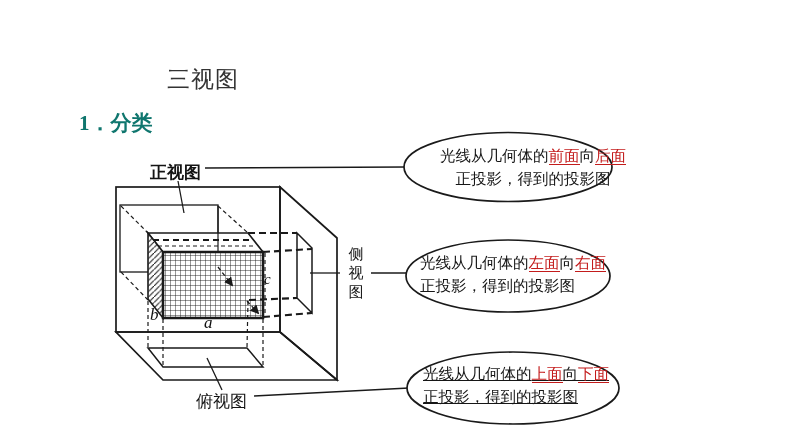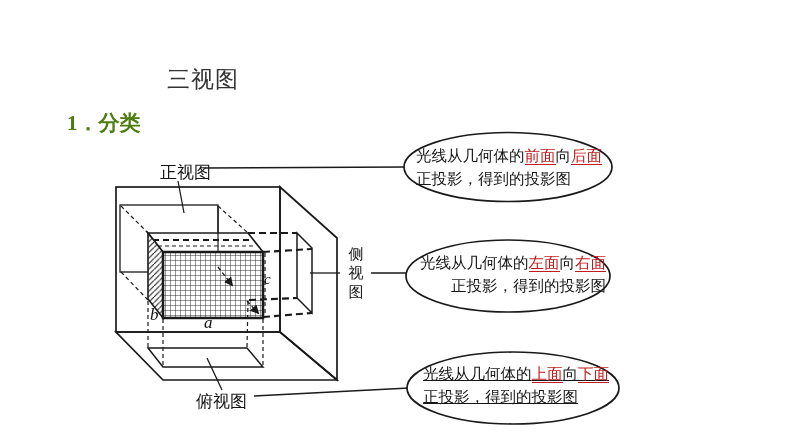--- a/index.html
+++ b/index.html
@@ -3,33 +3,33 @@
 <meta charset="utf-8">
 <style>
   html,body{margin:0;padding:0;background:#fff;}
   .stage{
     position:relative;width:794px;height:444px;background:#ffffff;overflow:hidden;
     font-family:"Liberation Serif","DejaVu Serif",serif;color:#1a1a1a;
   }
   .stage svg{position:absolute;left:0;top:0;}
   .abs{position:absolute;white-space:nowrap;}
   .title{left:167px;top:64px;font-size:23px;color:#333;letter-spacing:1px;}
-  .heading{left:67px;top:109px;font-size:21px;font-weight:bold;color:#4d7c0f;}
+  .heading{left:79px;top:109px;font-size:21px;font-weight:bold;color:#0f766e;}
   .lbl{font-size:17px;color:#141414;}
-  .lbl-front{left:160px;top:161px;}
+  .lbl-front{left:150px;top:161px;font-weight:bold;}
   .lbl-top{left:196px;top:390px;font-family:Liberation Mono, monospace;}
   .lbl-side{left:347px;top:245px;display:flex;flex-direction:column;align-items:center;
             font-size:15px;line-height:19px;width:18px;color:#141414;}
   .dim{font-style:italic;font-size:17px;color:#111;}
   .dim-a{left:204px;top:313px;}
   .dim-b{left:150px;top:305px;}
   .dim-c{left:264px;top:271px;font-size:15px;}
   .callout{font-size:15.5px;line-height:23px;color:#161616;}
-  .co1{left:416px;top:144px;}
-  .co2{left:420px;top:251px;text-align:right;}
+  .co1{left:440px;top:144px;text-align:center;}
+  .co2{left:420px;top:251px;}
   .co3{left:423px;top:362px;text-decoration:underline;}
   .red{color:#c31b1b;border-bottom:1.6px solid #c31b1b;}
 </style>
 </head>
 <body>
 
 <div class="stage">
 
   <svg width="794" height="446" viewBox="0 0 794 446">
     <defs>

